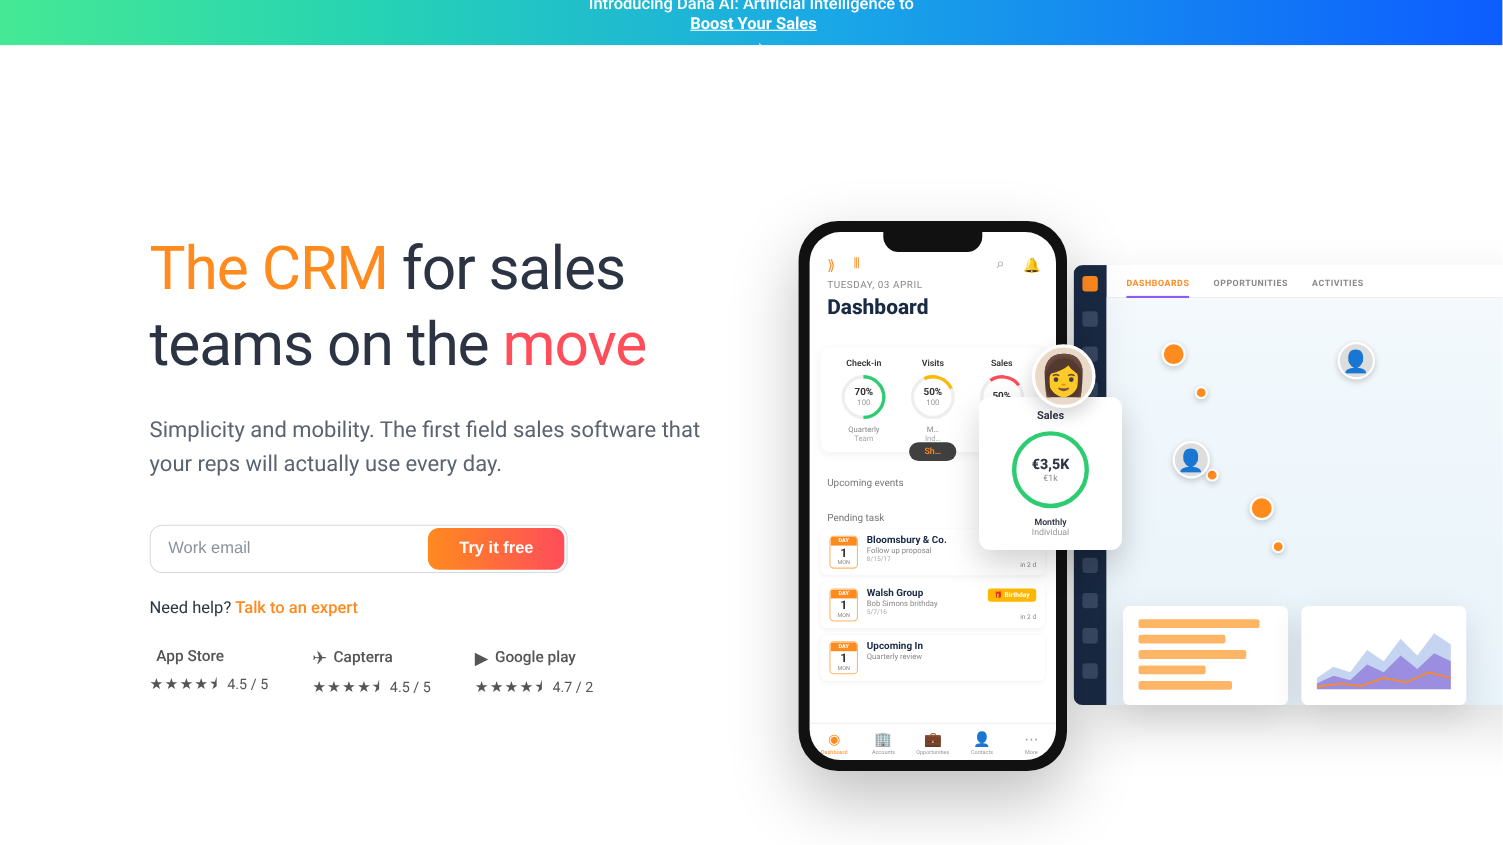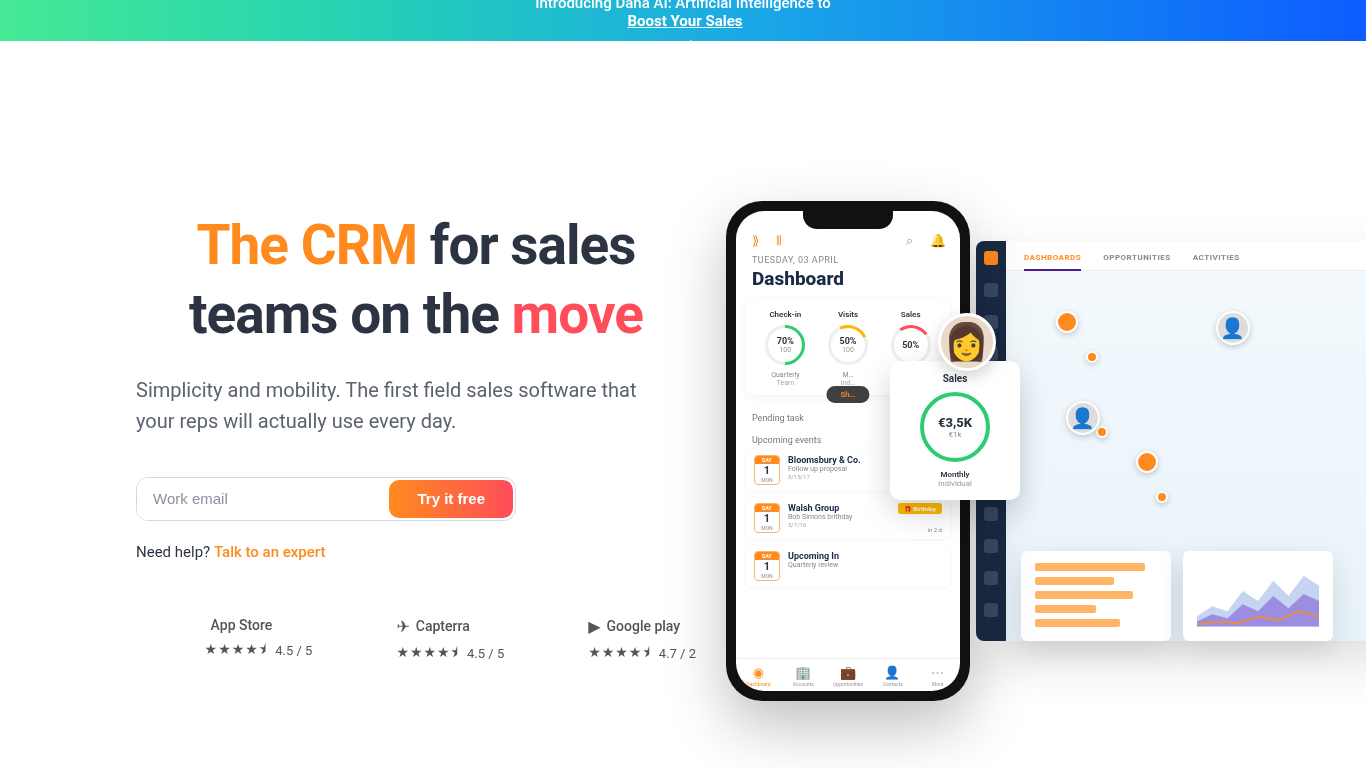--- a/index.html
+++ b/index.html
@@ -8,52 +8,52 @@
 
 .announce { height: 41px; width: 100%; background: linear-gradient(90deg,#45e994 0%,#26d3b3 25%,#1aa8e6 55%,#0d5cff 100%); color: #fff; display: flex; align-items: center; justify-content: center; font-size: 15px; font-weight: 500; flex-direction: column; }
 .announce a { color: #fff; text-decoration: underline; font-weight: 700; margin-left: 4px; cursor: pointer; }
 .announce .arrow { margin-left: 10px; font-weight: 700; }
 
 
 .main { display: flex; padding: 0 0 0 136px; position: relative; height: 727px; }
 
 
 .left { width: 560px; padding-top: 170px; }
-h1 { font-size: 55px; font-weight: 700; line-height: 1.25; letter-spacing: -1px; text-align: center; }
+h1 { font-size: 55px; font-weight: 400; line-height: 1.25; letter-spacing: -1px; }
 .accent1 { color: #ff8a1e; }
 .dark { color: #2c3443; }
 .accent2 { color: #ff4d5a; }
 .sub { font-size: 20px; color: #5b6270; margin-top: 26px; line-height: 1.55; max-width: 530px; }
 
 .form { margin-top: 40px; display: flex; width: 380px; border: 1px solid #d4d9e0; border-radius: 12px; overflow: hidden; height: 44px; }
 .form input { flex: 1; border: none; padding: 0 16px; font-size: 15px; outline: none; color: #a21caf; }
 .form input::placeholder { color: #8a909c; }
 .form button { border: none; background: linear-gradient(90deg,#ff8a1e,#ff4d5a); color: #fff; font-weight: 700; font-size: 15px; padding: 0 28px; cursor: pointer; border-radius: 10px; margin: 2px; }
 
 .help { margin-top: 22px; font-size: 15px; }
 .help a { color: #ff8a1e; text-decoration: none; font-weight: 500; cursor: pointer; }
 
-.ratings { margin-top: 56px; display: flex; gap: 84px; justify-content: flex-end; }
+.ratings { margin-top: 28px; display: flex; gap: 40px; }
 .rating { display: flex; flex-direction: column; gap: 6px; }
 .store-label { display: flex; align-items: center; gap: 6px; color: #555; font-size: 14px; font-weight: 500; }
 .store-label .ico { font-size: 16px; }
 .stars-row { display: flex; align-items: center; gap: 8px; color: #555; font-size: 13px; }
 .stars { color: #555; font-size: 14px; letter-spacing: 1px; }
 
 
 .right { position: absolute; right: 0; top: 150px; width: 640px; height: 560px; }
 
 
 .desktop { position: absolute; left: 250px; top: 50px; width: 500px; height: 400px; background: #fff; border-radius: 8px; box-shadow: 0 20px 50px rgba(0,0,0,0.12); overflow: hidden; display: flex; }
 .dside { width: 30px; background: #1a2a44; display: flex; flex-direction: column; align-items: center; padding-top: 10px; gap: 18px; }
 .dside .sq { width: 14px; height: 14px; border-radius: 3px; background: #3a4a64; }
 .dside .sq.active { background: #ff8a1e; }
 .dmain { flex: 1; display: flex; flex-direction: column; }
 .dtabs { display: flex; gap: 22px; padding: 12px 18px 8px; font-size: 8px; font-weight: 700; letter-spacing: 0.5px; color: #888; border-bottom: 1px solid #eee; }
-.dtabs .t.active { color: #ff8a1e; border-bottom: 2px solid #4c1d95; padding-bottom: 6px; margin-bottom: -9px; }
+.dtabs .t.active { color: #ff8a1e; border-bottom: 2px solid #8b5cf6; padding-bottom: 6px; margin-bottom: -9px; }
 .dmap { flex: 1; background: linear-gradient(#f3f9fd,#e8f3f9); position: relative; }
 .pin { position: absolute; width: 22px; height: 22px; border-radius: 50%; background: #ff8a1e; border: 2px solid #fff; box-shadow: 0 2px 6px rgba(0,0,0,0.2); }
 .pin.sm { width: 12px; height: 12px; }
 .avpin { position: absolute; width: 34px; height: 34px; border-radius: 50%; background: #ddd; border: 2px solid #fff; box-shadow: 0 2px 6px rgba(0,0,0,0.2); overflow: hidden; }
 .avpin::after { content: "👤"; font-size: 20px; display: block; text-align: center; line-height: 30px; }
 .dcharts { position: absolute; left: 295px; top: 360px; display: flex; gap: 12px; }
 .chartcard { width: 150px; height: 90px; background: #fff; border-radius: 6px; box-shadow: 0 10px 30px rgba(0,0,0,0.12); padding: 12px 14px; }
 .bar { height: 8px; background: #ffb566; border-radius: 2px; margin-bottom: 6px; }
 .areachart { width: 100%; height: 100%; }
 
@@ -61,21 +61,21 @@
 .phone { position: absolute; left: 0; top: 10px; width: 244px; height: 500px; background: #111; border-radius: 36px; padding: 10px; box-shadow: 0 25px 60px rgba(0,0,0,0.25); z-index: 5; }
 .screen { width: 100%; height: 100%; background: #fff; border-radius: 28px; overflow: hidden; position: relative; display: flex; flex-direction: column; }
 .notch { position: absolute; top: 0; left: 50%; transform: translateX(-50%); width: 90px; height: 18px; background: #111; border-radius: 0 0 14px 14px; z-index: 2; }
 .ptop { padding: 22px 16px 8px; display: flex; justify-content: space-between; align-items: center; }
 .ptop .l, .ptop .r { display: flex; gap: 10px; }
 .pico { width: 14px; height: 14px; color: #ff8a1e; font-size: 13px; }
 .pico.grey { color: #999; }
 .pdate { padding: 0 16px; font-size: 9px; color: #888; letter-spacing: 0.5px; }
 .ptitle { padding: 2px 16px 10px; font-size: 19px; font-weight: 800; color: #1a2a44; }
 
-.metrics { background: #fff; margin: 0 10px; border-radius: 8px; box-shadow: 0 2px 8px rgba(0,0,0,0.06); padding: 10px 8px 8px; display: flex; justify-content: space-between; position: relative; }
+.metrics { background: #fff; margin: 16px 10px; border-radius: 8px; box-shadow: 0 2px 8px rgba(0,0,0,0.06); padding: 10px 8px 8px; display: flex; justify-content: space-between; position: relative; }
 .metric { text-align: center; flex: 1; }
 .metric .mh { font-size: 8px; font-weight: 600; color: #333; margin-bottom: 6px; }
 .ring { width: 40px; height: 40px; border-radius: 50%; border: 3px solid #eee; margin: 0 auto; display: flex; flex-direction: column; align-items: center; justify-content: center; position: relative; }
 .ring::before { content: ""; position: absolute; inset: -3px; border-radius: 50%; border: 3px solid transparent; }
 .ring.r1::before { border-top-color: #2ecc71; border-right-color: #2ecc71; transform: rotate(45deg); }
 .ring.r2::before { border-top-color: #ffb800; transform: rotate(20deg); }
 .ring.r3::before { border-top-color: #ff4d5a; transform: rotate(10deg); }
 .ring .pct { font-size: 9px; font-weight: 700; color: #333; }
 .ring .sub2 { font-size: 7px; color: #999; }
 .metric .mf { font-size: 7px; color: #888; margin-top: 6px; }
@@ -264,22 +264,22 @@
           </div>
           <div class="metric">
             <div class="mh">Sales</div>
             <div class="ring r3">
               <span class="pct">50%</span>
             </div>
           </div>
           <div class="shbtn">Sh…</div>
         </div>
 
+        <div class="sect" style="padding-top:8px">Upcoming events</div>
         <div class="sect">Pending task</div>
-        <div class="sect" style="padding-top:8px">Upcoming events</div>
 
         <div class="events">
           <div class="ev">
             <div class="daycell">
               <div class="dh">DAY</div>
               <div class="dn">1</div>
               <div class="dw">MON</div>
             </div>
             <div class="evbody">
               <div class="et">Bloomsbury &amp; Co.</div>

